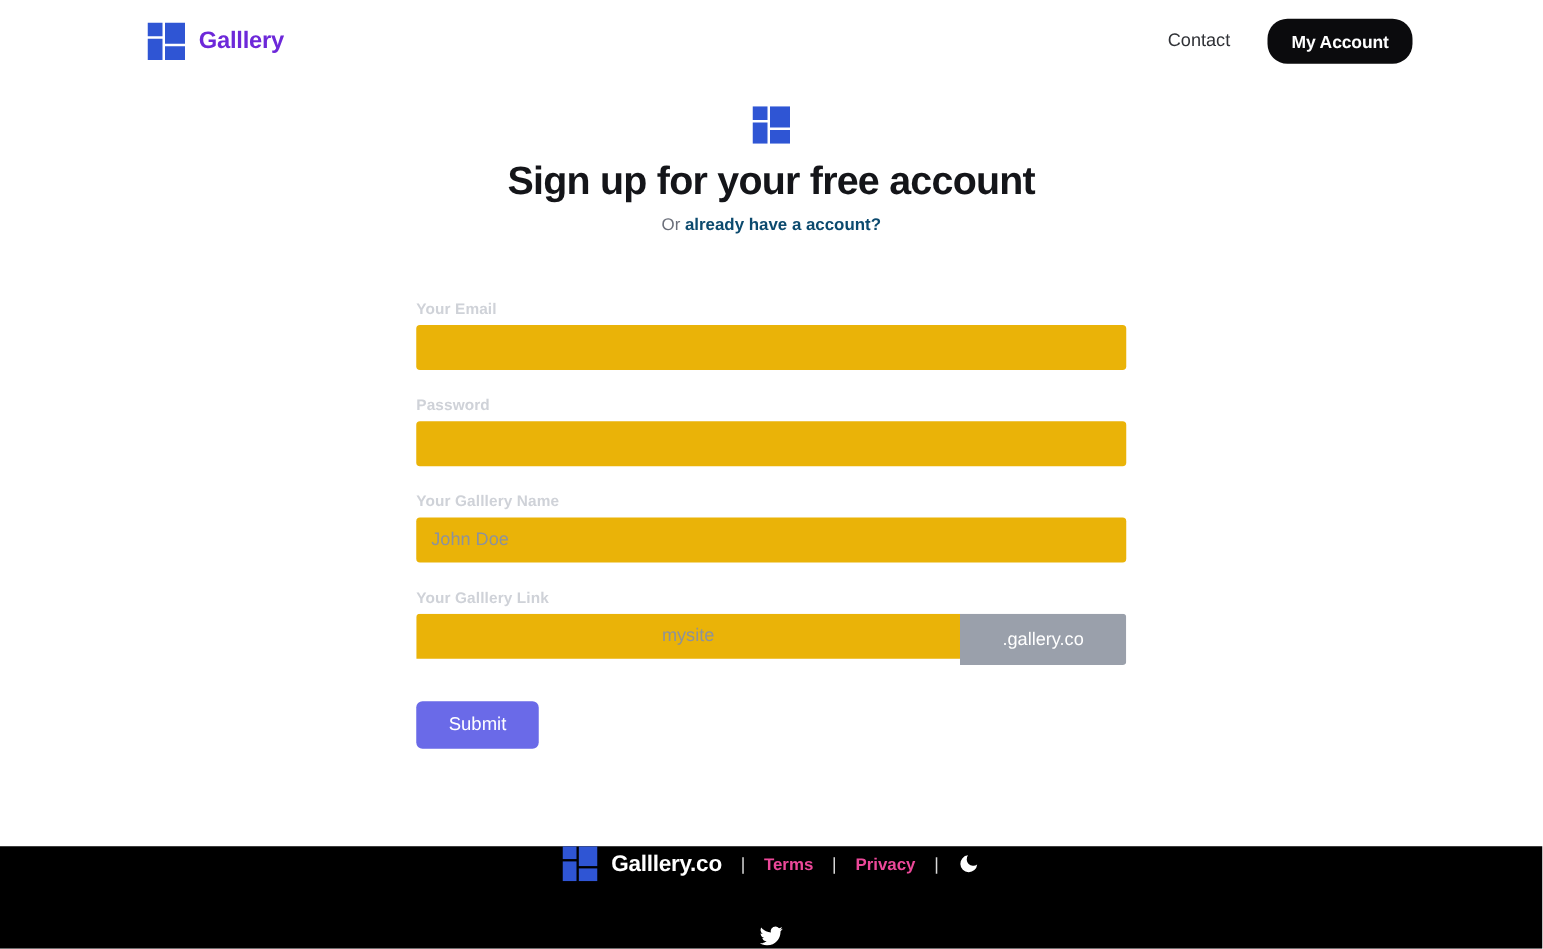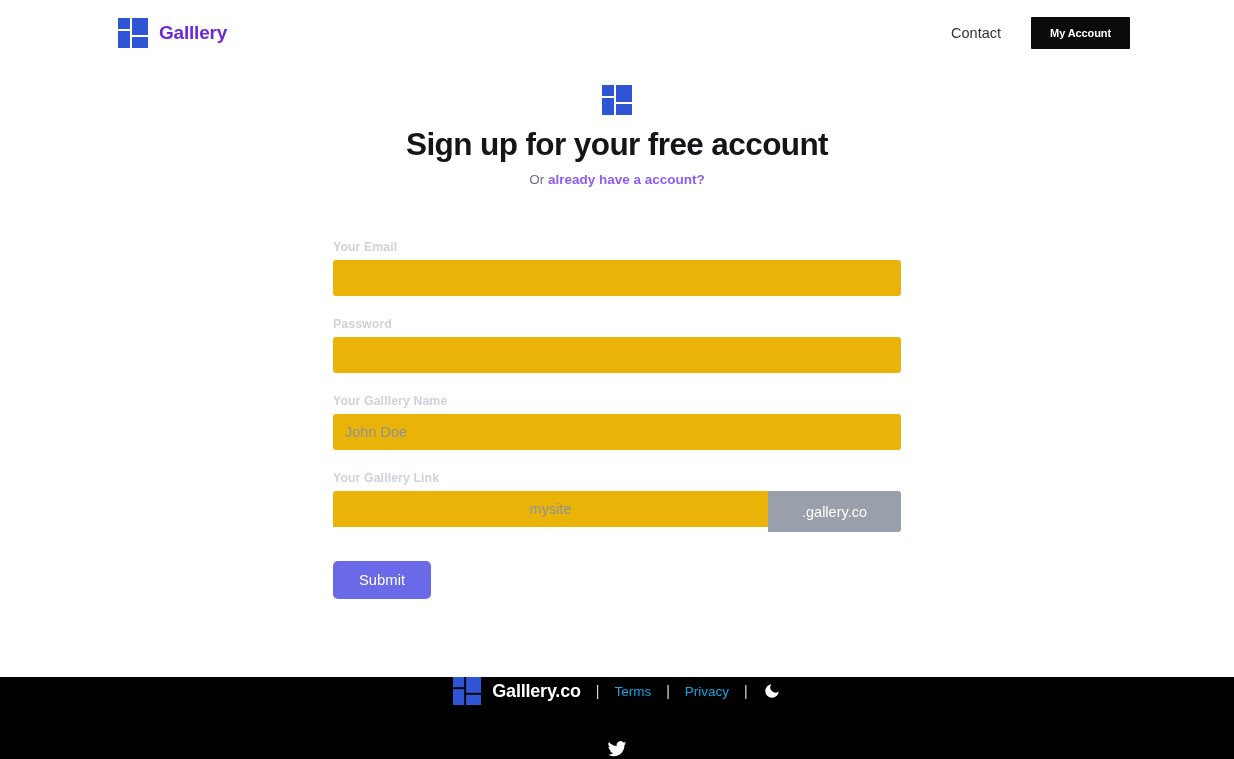--- a/index.html
+++ b/index.html
@@ -54,24 +54,24 @@
   .nav-link {
     font-size: 14.5px;
     color: #2f3136;
     text-decoration: none;
     cursor: pointer;
   }
 
   .account-btn {
     background: #0b0b0d;
     color: #ffffff;
-    font-size: 11px;
-    font-weight: bold;
-    border: none;
-    border-radius: 1px;
+    font-size: 14px;
+    font-weight: bold;
+    border: none;
+    border-radius: 16px;
     padding: 10px 19px;
     cursor: pointer;
     font-family: "Liberation Sans", sans-serif;
     letter-spacing: -0.1px;
   }
 
   
   .main {
     padding-top: 19px;
   }
@@ -93,21 +93,21 @@
     line-height: 1.18;
   }
 
   .hero-sub {
     margin-top: 9px;
     font-size: 13.5px;
     color: #6b6f7a;
   }
 
   .hero-sub .signin-link {
-    color: #8b5cf6;
+    color: #0c4a6e;
     font-weight: bold;
     text-decoration: none;
     cursor: pointer;
   }
 
   
   .signup-form {
     width: 568px;
     margin: 0 auto;
     padding-top: 53px;
@@ -214,23 +214,23 @@
     letter-spacing: -0.2px;
   }
 
   .footer-sep {
     color: #ffffff;
     font-size: 14px;
     opacity: 0.85;
   }
 
   .footer-link {
-    color: #0ea5e9;
+    color: #ec4899;
     font-size: 13.5px;
-    font-weight: normal;
+    font-weight: bold;
     text-decoration: none;
     cursor: pointer;
   }
 
   .moon-btn {
     background: none;
     border: none;
     cursor: pointer;
     padding: 0;
     display: flex;

